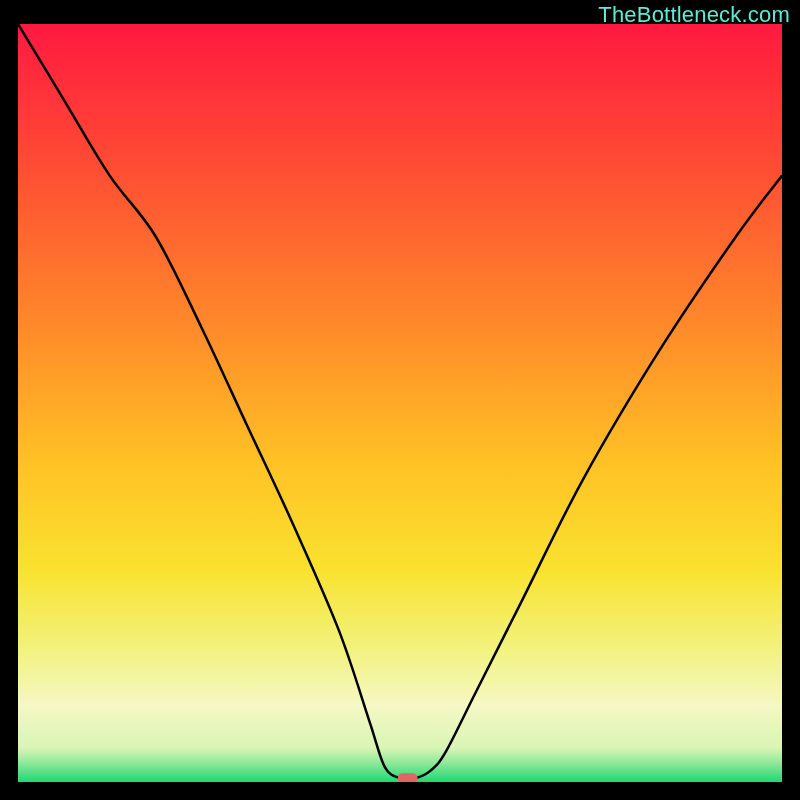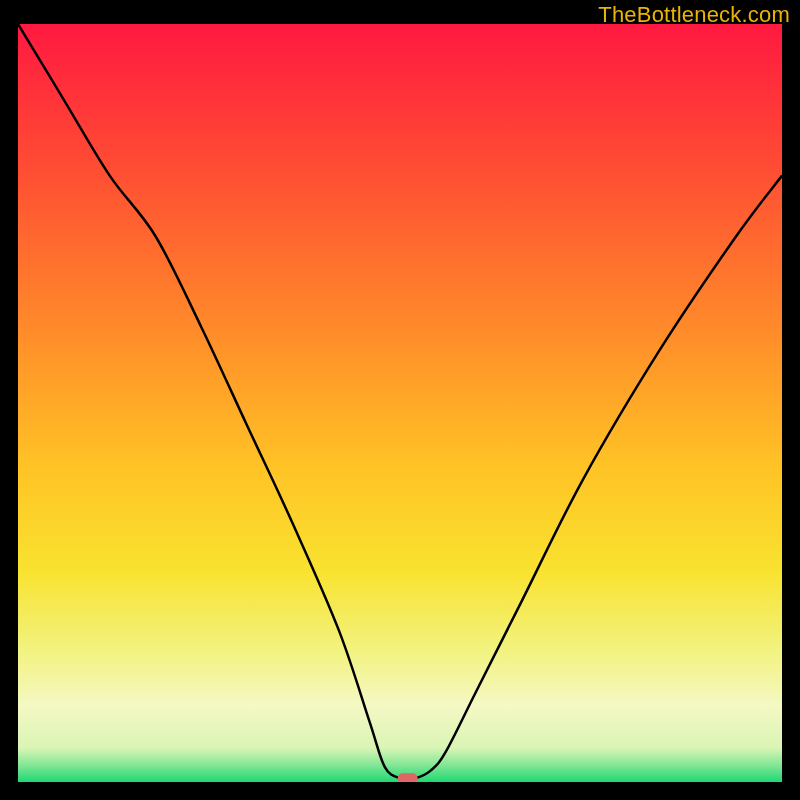--- a/index.html
+++ b/index.html
@@ -13,21 +13,21 @@
   .outer {
     width: 800px;
     height: 800px;
     background: #000;
     position: relative;
   }
   .watermark {
     position: absolute;
     top: 2px;
     right: 10px;
-    color: #eab308;
+    color: #5eead4;
     font-size: 22px;
     font-weight: 500;
     letter-spacing: 0.2px;
     z-index: 10;
   }
   .plot-wrap {
     position: absolute;
     left: 18px;
     top: 24px;
     width: 764px;

